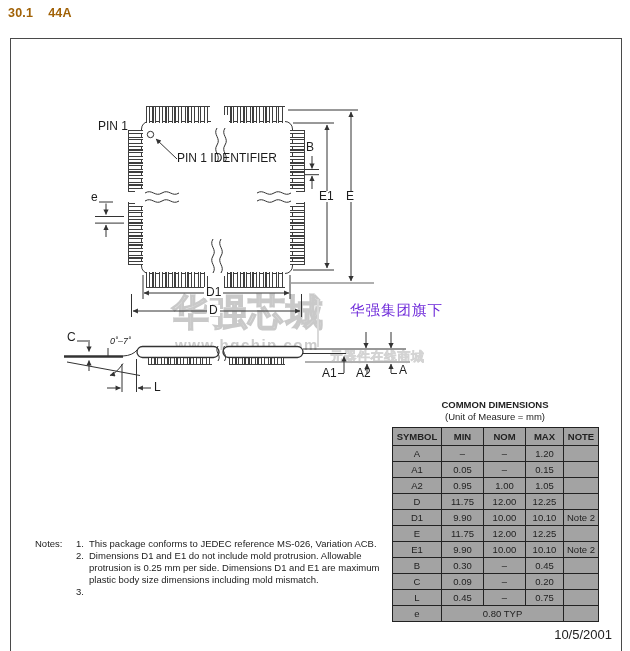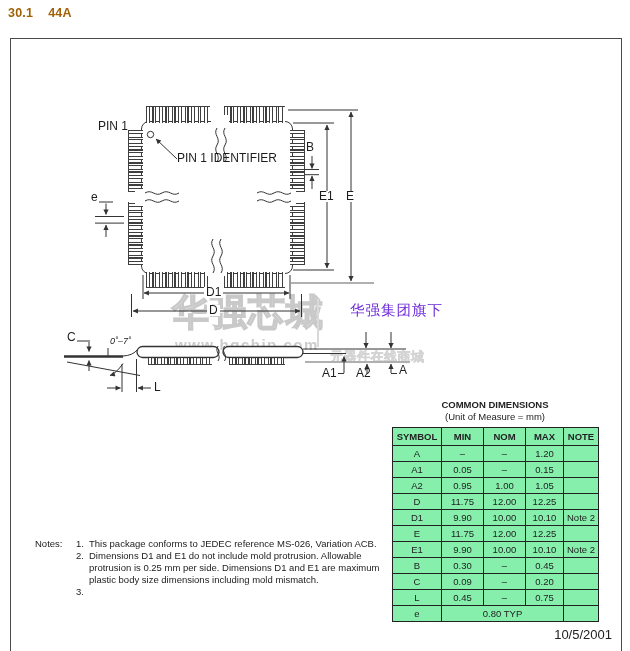--- a/index.html
+++ b/index.html
@@ -28,21 +28,21 @@
   .cap-t{border-top:1.3px solid #3f3f3f;} .cap-b{border-bottom:1.3px solid #3f3f3f;}
   .cap-l{border-left:1.3px solid #3f3f3f;} .cap-r{border-right:1.3px solid #3f3f3f;}
   svg.draw{position:absolute;left:0;top:0;z-index:3;}
   
   .dim{position:absolute;z-index:4;font-size:12px;color:#1d1d1d;line-height:11px;white-space:nowrap;}
   .dim.bg{background:#fff;padding:0 2px;}
   
   .tbl-title{position:absolute;left:392px;top:399px;width:206px;text-align:center;font-size:9.5px;font-weight:bold;z-index:4;}
   .tbl-sub{position:absolute;left:392px;top:411px;width:206px;text-align:center;font-size:9.5px;z-index:4;}
   table.dims{position:absolute;left:392px;top:427px;width:206px;border-collapse:collapse;z-index:4;
-    font-size:9.5px;table-layout:fixed;background:#86efac;border:1.6px solid #222;}
+    font-size:9.5px;table-layout:fixed;background:#a3a3a3;border:1.6px solid #222;}
   table.dims th,table.dims td{border:1px solid #222;text-align:center;padding:0;height:15px;overflow:hidden;}
   table.dims th{font-weight:bold;height:17px;}
   
   .notes{position:absolute;left:35px;top:538px;width:352px;z-index:4;font-size:9.5px;line-height:12px;display:flex;}
   .notes .lbl{width:41px;flex:0 0 41px;}
   .notes ol{margin:0;padding:0;list-style:none;}
   .notes li{position:relative;padding-left:13px;margin:0;}
   .notes li .num{position:absolute;left:0;top:0;}
   .date{position:absolute;left:490px;top:627px;width:122px;text-align:right;font-size:13px;z-index:4;}
 </style>

